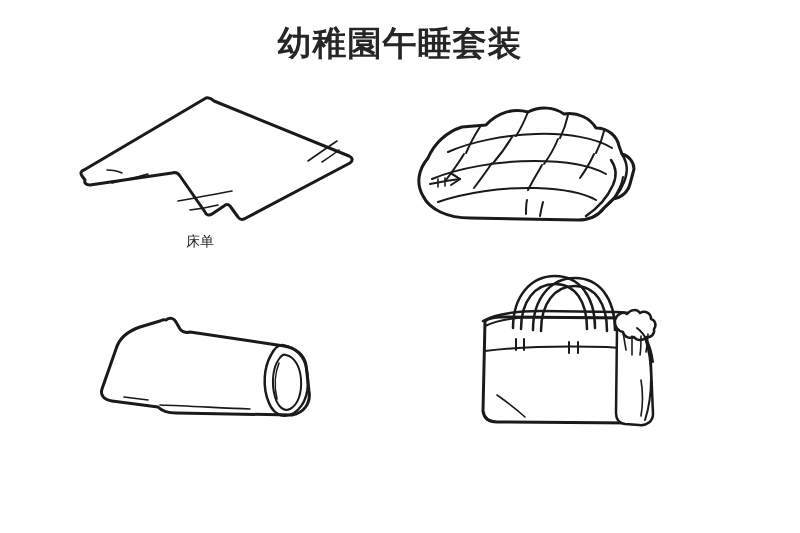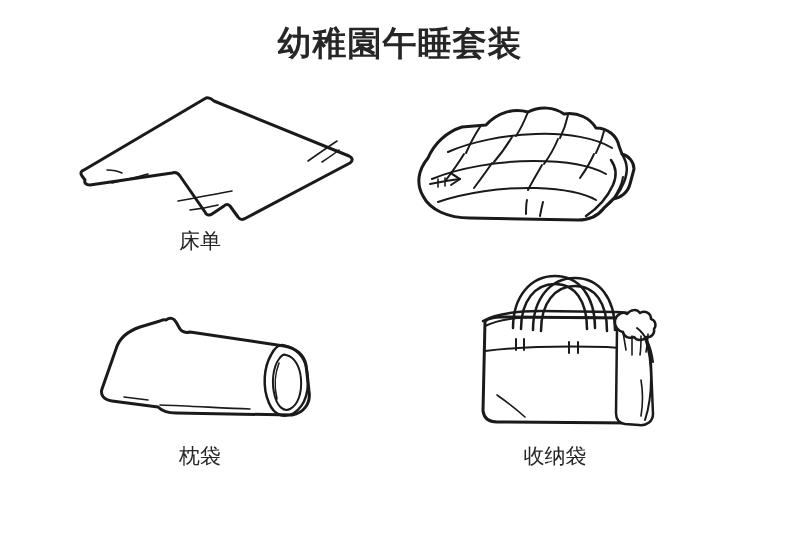--- a/index.html
+++ b/index.html
@@ -30,21 +30,21 @@
   .illustration-grid {
     position: absolute;
     left: 0;
     top: 0;
     width: 800px;
     height: 533px;
   }
   .item-label {
     position: absolute;
     text-align: center;
-    font-size: 21px;
+    font-size: 14px;
     font-weight: normal;
     color: #262626;
     line-height: 26px;
     width: 200px;
   }
   .label-sheet   { left: 100px; top: 228px; }
   .label-quilt   { left: 432px; top: 228px; }
   .label-pillow  { left: 100px; top: 443px; }
   .label-bag     { left: 455px; top: 443px; }
   svg { display: block; }
@@ -128,21 +128,20 @@
       <path class="ln w25" d="M192 40 C 206 42 215 52 217 66 C 220 84 216 100 204 108 C 194 114 184 110 179 98 C 172 82 174 62 181 50 C 184 44 188 40 192 40 Z"></path>
 
       <path class="ln w2" d="M196 50 C 205 52 210 62 211 74 C 212 88 208 100 200 104 C 194 107 188 102 185 92 C 181 78 183 62 189 54 C 191 51 194 49 196 50 Z"></path>
 
       <path class="ln w15" d="M189 58 C 185 68 184 82 187 94"></path>
 
       <path class="ln w15" d="M70 100 C 100 101 132 103 160 104"></path>
       <path class="ln w15" d="M34 92 C 42 93 50 94 58 95"></path>
     </svg>
   </div>
-  <div class="item-label label-pillow">枕袋</div>
 
   <div class="drawing d-bag">
     <svg width="220" height="165" viewBox="0 0 220 165">
 
       <path class="ln w3 fillw" d="M30 53 C 34 50 40 49 46 49 L 170 50 C 178 50 184 53 186 58 L 190 142 C 190 150 184 155 176 155 L 42 154 C 34 154 29 150 28 143 Z"></path>
 
       <path class="ln w25" d="M28 53 C 40 46 60 43 86 43 L 160 44 C 176 44 186 48 188 55"></path>
       <path class="ln w2" d="M30 58 C 42 52 62 49 86 49 L 162 50 C 176 50 184 53 186 59"></path>
 
       <path class="ln w2" d="M30 83 C 60 79 110 78 152 79 C 170 80 182 82 188 85"></path>
@@ -166,15 +165,14 @@
       <path class="ln w15" d="M168 64 C 169 70 170 76 171 82"></path>
       <path class="ln w15" d="M177 68 C 177 75 177 81 177 87"></path>
       <path class="ln w15" d="M186 68 C 186 75 186 81 185 87"></path>
       <path class="ln w15" d="M193 66 C 193 72 192 78 191 84"></path>
 
       <path class="ln w2" d="M190 70 C 194 82 196 96 196 110 C 196 126 194 140 190 152"></path>
       <path class="ln w2" d="M182 60 C 190 66 196 78 198 94"></path>
       <path class="ln w15" d="M186 112 C 188 124 188 136 186 148"></path>
     </svg>
   </div>
-  <div class="item-label label-bag">收纳袋</div>
 
 </div>
 
 </body></html>

